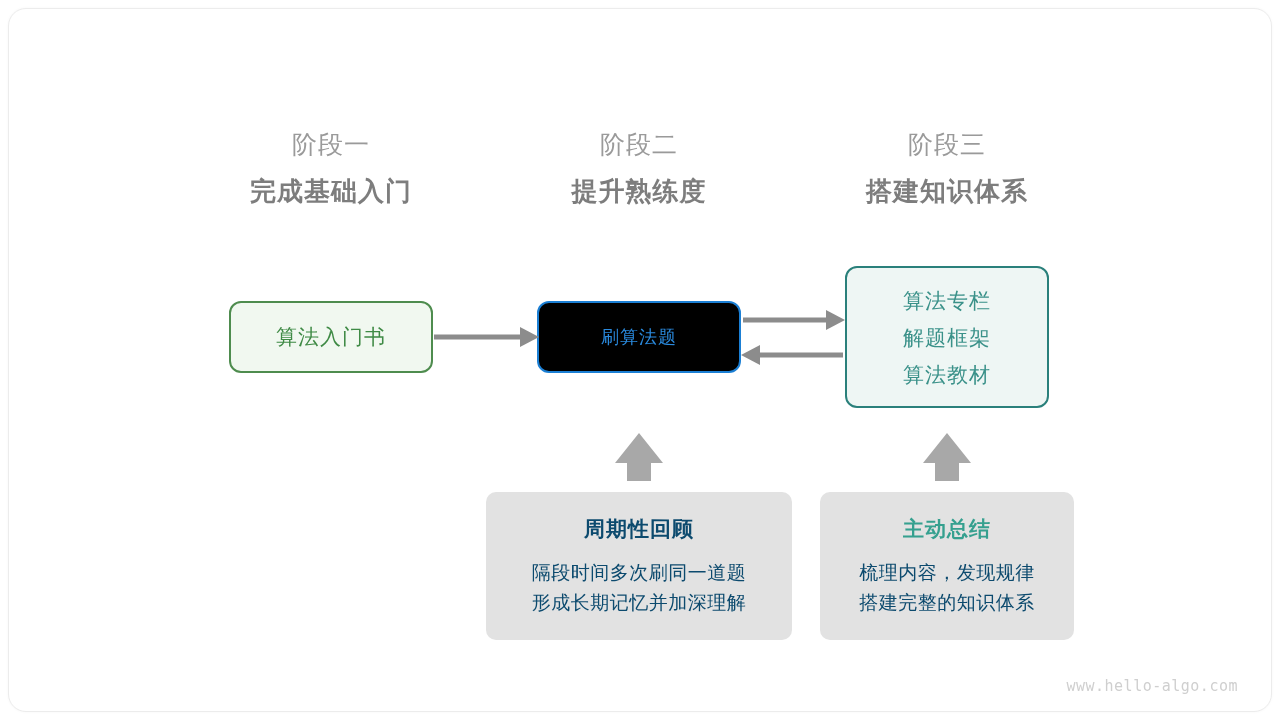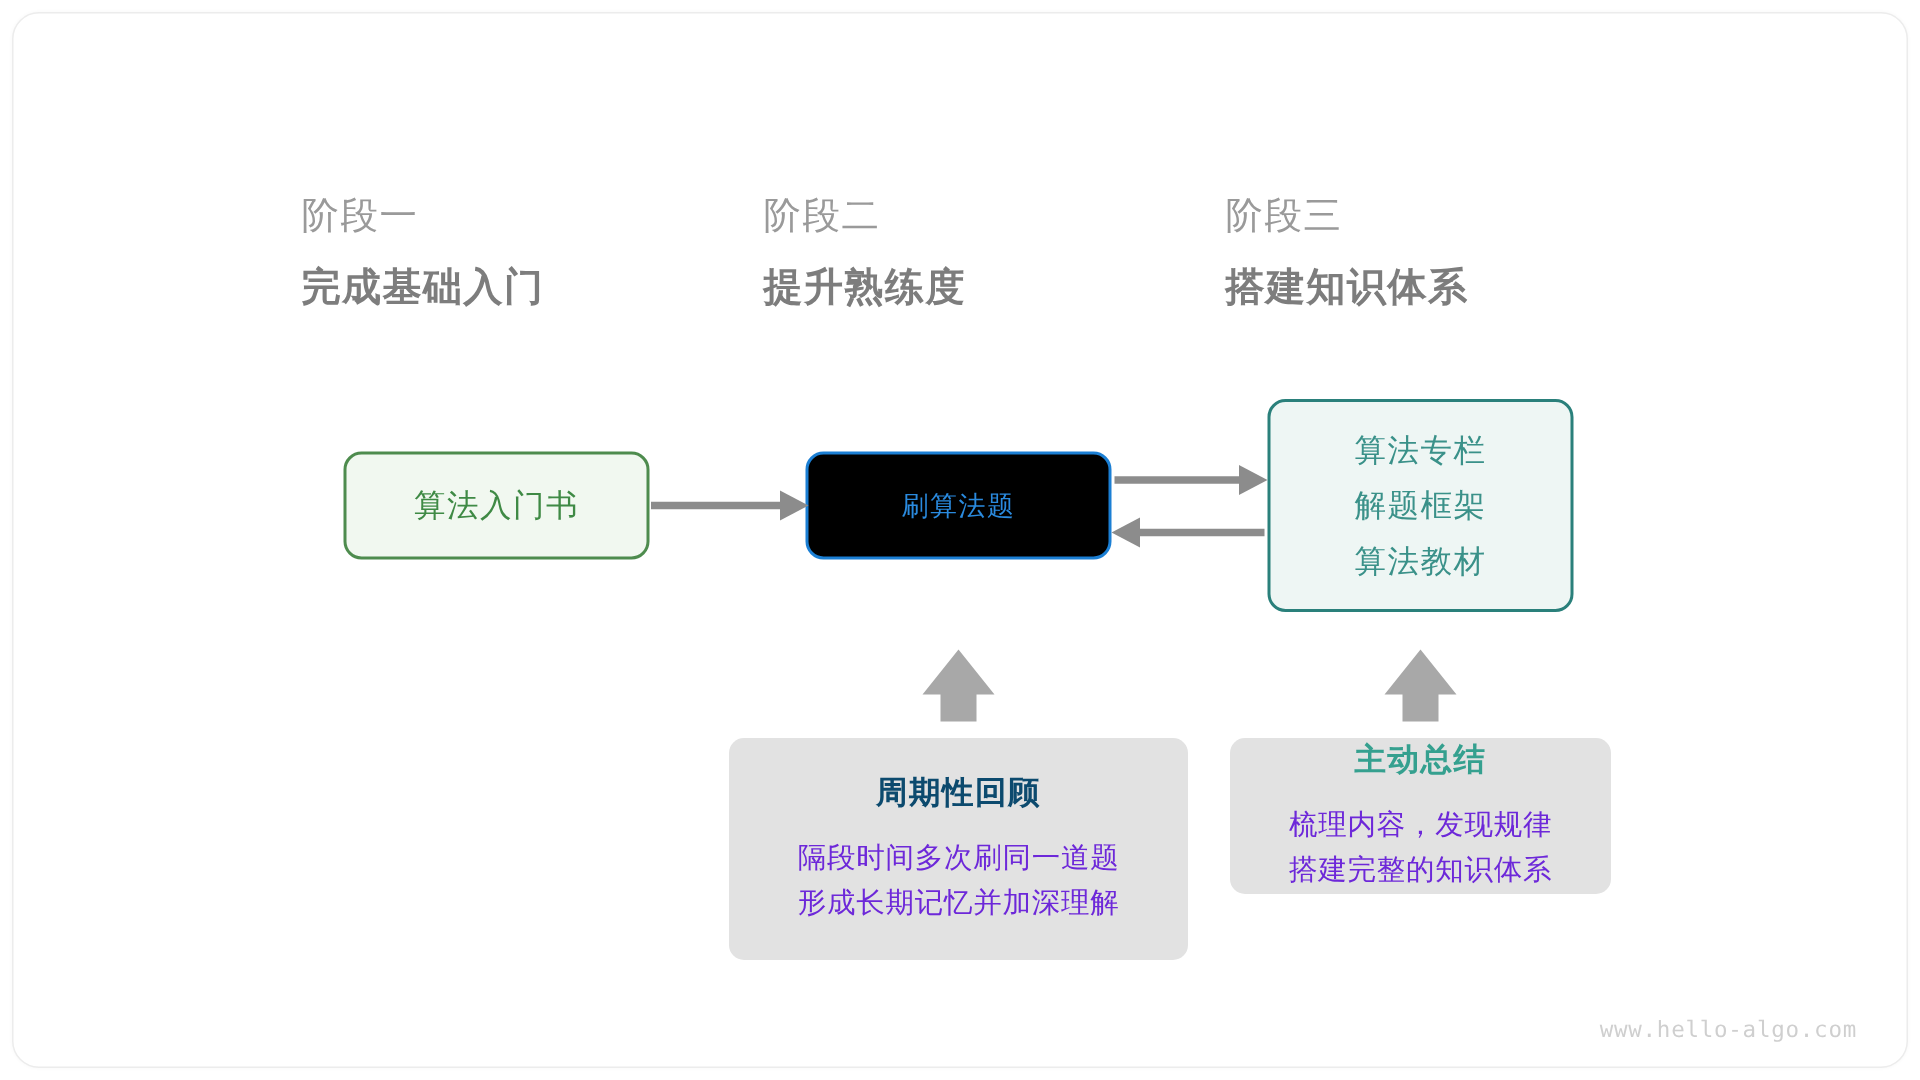--- a/index.html
+++ b/index.html
@@ -32,20 +32,21 @@
     box-sizing: border-box;
     border: 1px solid #ececec;
     border-radius: 18px;
     background: #ffffff;
     box-shadow: 0 0 3px rgba(0,0,0,0.035);
   }
 
   
   .stage-header {
     position: absolute;
+    text-align: center;
     width: 260px;
   }
   .stage-num {
     font-size: 25px;
     color: #9a9a9a;
     line-height: 36px;
     letter-spacing: 1px;
     white-space: nowrap;
   }
   .stage-title {
@@ -116,36 +117,36 @@
     position: absolute;
     box-sizing: border-box;
     border-radius: 10px;
     background: #e2e2e2;
     display: flex;
     flex-direction: column;
     align-items: center;
     justify-content: center;
   }
   #panel-review { left: 486px; top: 492px; width: 306px; height: 148px; }
-  #panel-summary { left: 820px; top: 492px; width: 254px; height: 104px; }
+  #panel-summary { left: 820px; top: 492px; width: 254px; height: 148px; }
 
   .panel-title {
     font-size: 21px;
     font-weight: bold;
     letter-spacing: 1px;
     line-height: 30px;
     white-space: nowrap;
   }
   #panel-review .panel-title { color: #0c4a6e; }
   #panel-summary .panel-title { color: #35a08f; }
 
   .panel-body {
     margin-top: 14px;
     font-size: 19px;
-    color: #6d28d9;
+    color: #0c4a6e;
     line-height: 30px;
     text-align: left;
     letter-spacing: 0.5px;
   }
   .panel-body div { white-space: nowrap; }
 
   
   #watermark {
     position: absolute;
     right: 42px;

